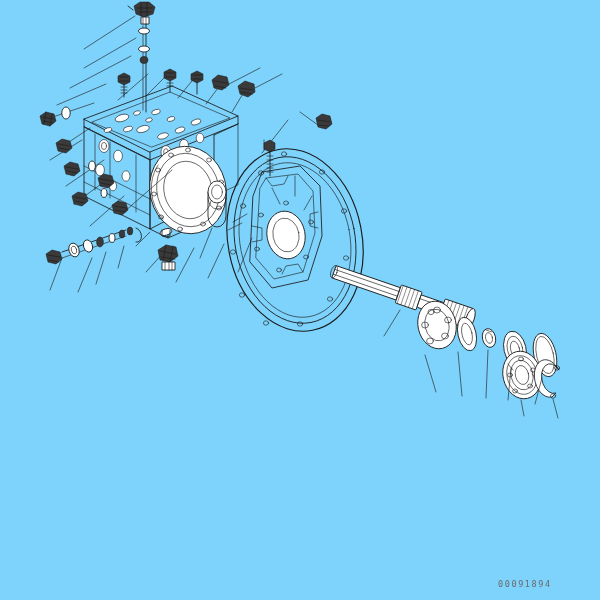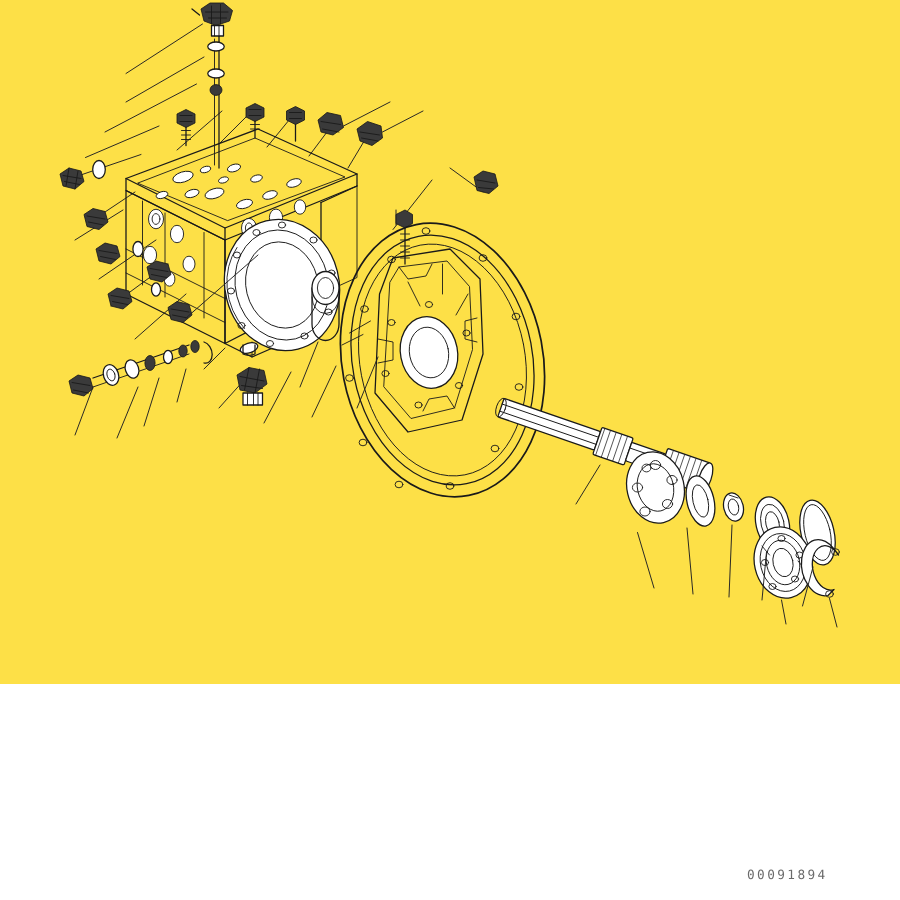--- a/index.html
+++ b/index.html
@@ -12,22 +12,22 @@
     width: 600px;
     height: 600px;
     font-family: "Liberation Sans", sans-serif;
     overflow: hidden;
     position: relative;
   }
   #diagram-root {
     position: absolute;
     left: 0; top: 0;
     width: 600px;
-    height: 456px;
-    background: #fde047;
+    height: 600px;
+    background: #7dd3fc;
   }
   svg#parts-svg {
     display: block;
     width: 600px;
     height: 600px;
   }
   .ln   { fill: none; stroke: #1a1a1a; stroke-width: 0.85; stroke-linecap: round; stroke-linejoin: round; }
   .lnT  { fill: none; stroke: #1a1a1a; stroke-width: 0.6; stroke-linecap: round; stroke-linejoin: round; }
   .lnH  { fill: none; stroke: #1a1a1a; stroke-width: 1.15; stroke-linecap: round; stroke-linejoin: round; }
   .lead { fill: none; stroke: #242424; stroke-width: 0.65; stroke-linecap: round; }

